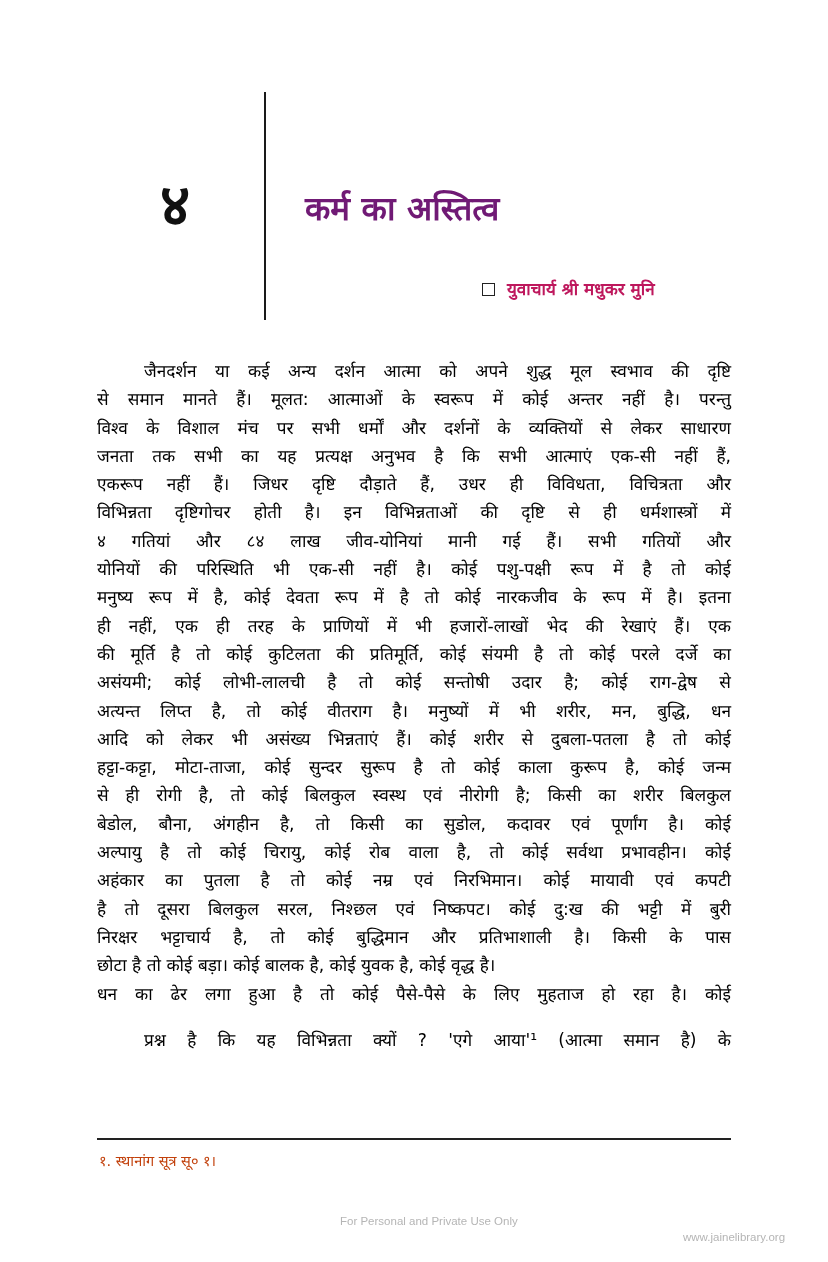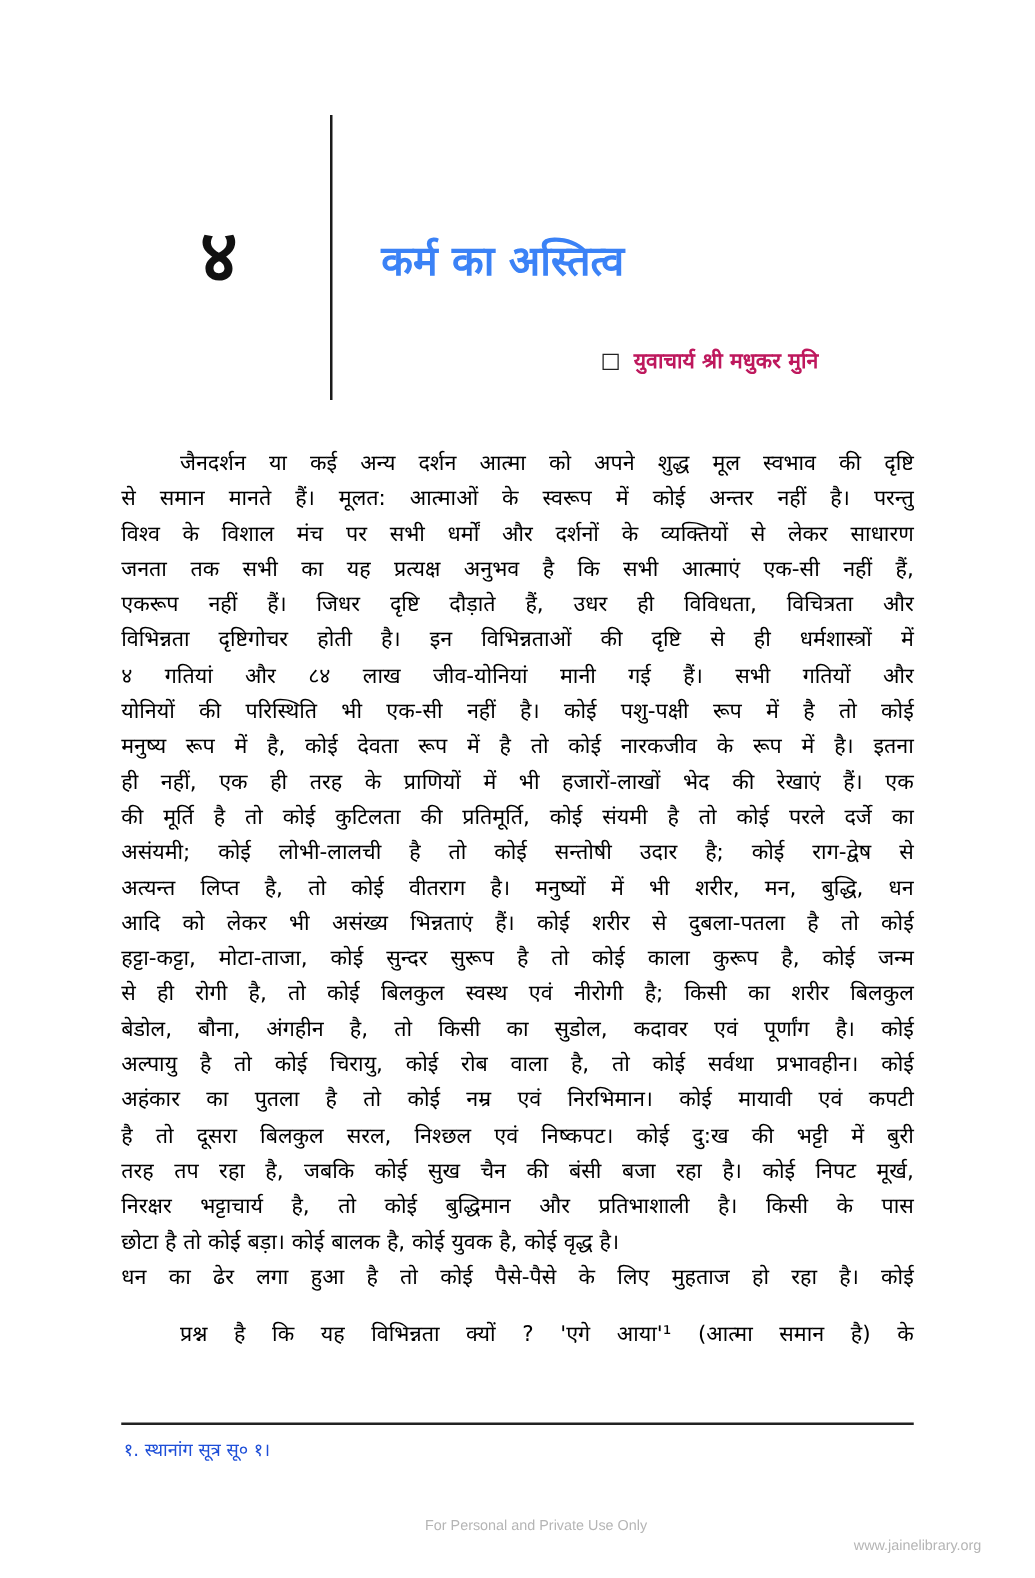--- a/index.html
+++ b/index.html
@@ -40,21 +40,21 @@
       height: 228px;
       background: #1a1a1a;
     }
     .chapter-title {
       position: absolute;
       left: 305px;
       top: 187px;
       font-size: 33px;
       font-weight: bold;
       line-height: 44px;
-      color: #3b82f6;
+      color: #701a75;
       white-space: nowrap;
     }
     .author-line {
       position: absolute;
       left: 482px;
       top: 276px;
       font-size: 17px;
       font-weight: bold;
       line-height: 26px;
       white-space: nowrap;
@@ -101,21 +101,21 @@
       width: 634px;
       height: 1.5px;
       background: #222;
     }
     .footnote {
       position: absolute;
       left: 99px;
       top: 1150px;
       font-size: 14.5px;
       line-height: 22px;
-      color: #1d4ed8;
+      color: #c2410c;
       white-space: nowrap;
     }
     .footer {
       position: absolute;
       top: 1213px;
       font-family: "Liberation Sans", sans-serif;
       font-size: 11.5px;
       color: #b5b5b5;
       white-space: nowrap;
       line-height: 16px;
@@ -153,21 +153,20 @@
       <div class="line">की मूर्ति है तो कोई कुटिलता की प्रतिमूर्ति, कोई संयमी है तो कोई परले दर्जे का</div>
       <div class="line">असंयमी; कोई लोभी-लालची है तो कोई सन्तोषी उदार है; कोई राग-द्वेष से</div>
       <div class="line">अत्यन्त लिप्त है, तो कोई वीतराग है। मनुष्यों में भी शरीर, मन, बुद्धि, धन</div>
       <div class="line">आदि को लेकर भी असंख्य भिन्नताएं हैं। कोई शरीर से दुबला-पतला है तो कोई</div>
       <div class="line">हट्टा-कट्टा, मोटा-ताजा, कोई सुन्दर सुरूप है तो कोई काला कुरूप है, कोई जन्म</div>
       <div class="line">से ही रोगी है, तो कोई बिलकुल स्वस्थ एवं नीरोगी है; किसी का शरीर बिलकुल</div>
       <div class="line">बेडोल, बौना, अंगहीन है, तो किसी का सुडोल, कदावर एवं पूर्णांग है। कोई</div>
       <div class="line">अल्पायु है तो कोई चिरायु, कोई रोब वाला है, तो कोई सर्वथा प्रभावहीन। कोई</div>
       <div class="line">अहंकार का पुतला है तो कोई नम्र एवं निरभिमान। कोई मायावी एवं कपटी</div>
       <div class="line">है तो दूसरा बिलकुल सरल, निश्छल एवं निष्कपट। कोई दु:ख की भट्टी में बुरी</div>
-      <div class="line">तरह तप रहा है, जबकि कोई सुख चैन की बंसी बजा रहा है। कोई निपट मूर्ख,</div>
       <div class="line">निरक्षर भट्टाचार्य है, तो कोई बुद्धिमान और प्रतिभाशाली है। किसी के पास</div>
       <div class="line last">छोटा है तो कोई बड़ा। कोई बालक है, कोई युवक है, कोई वृद्ध है।</div>
       <div class="line">धन का ढेर लगा हुआ है तो कोई पैसे-पैसे के लिए मुहताज हो रहा है। कोई</div>
     </div>
     <div class="para-gap"></div>
     <div>
       <div class="line indent">प्रश्न है कि यह विभिन्नता क्यों ? 'एगे आया'¹ (आत्मा समान है) के</div>
     </div>
   </div>
 

